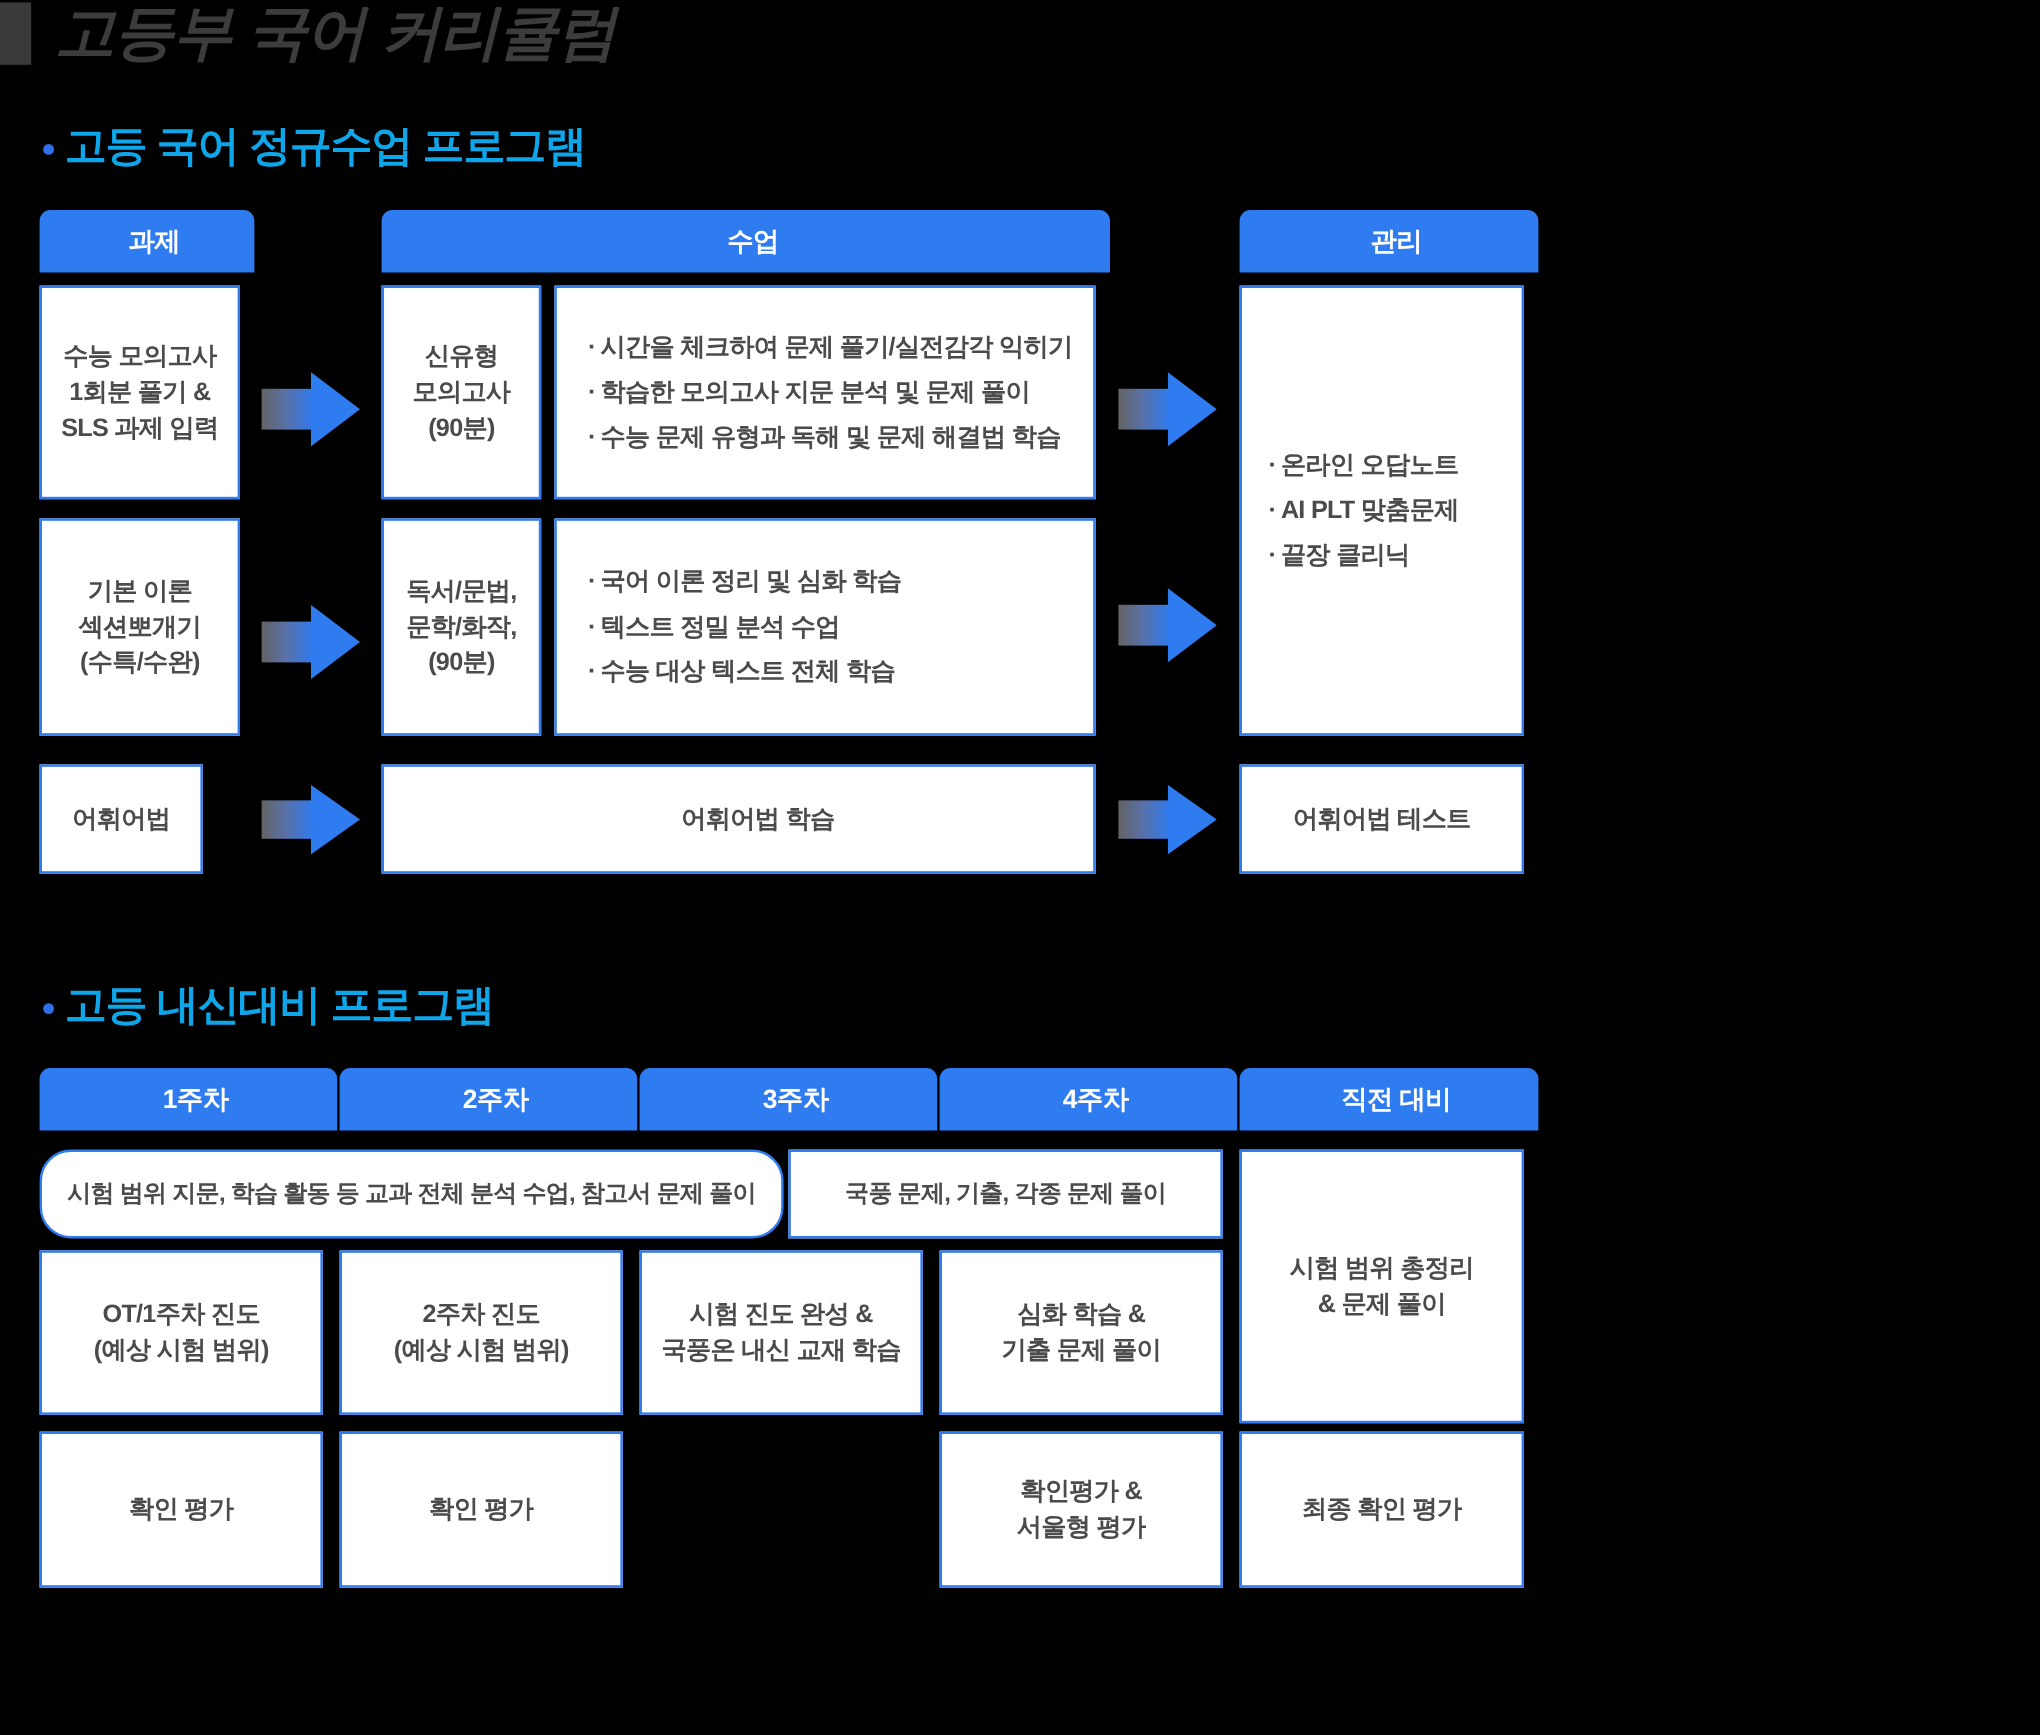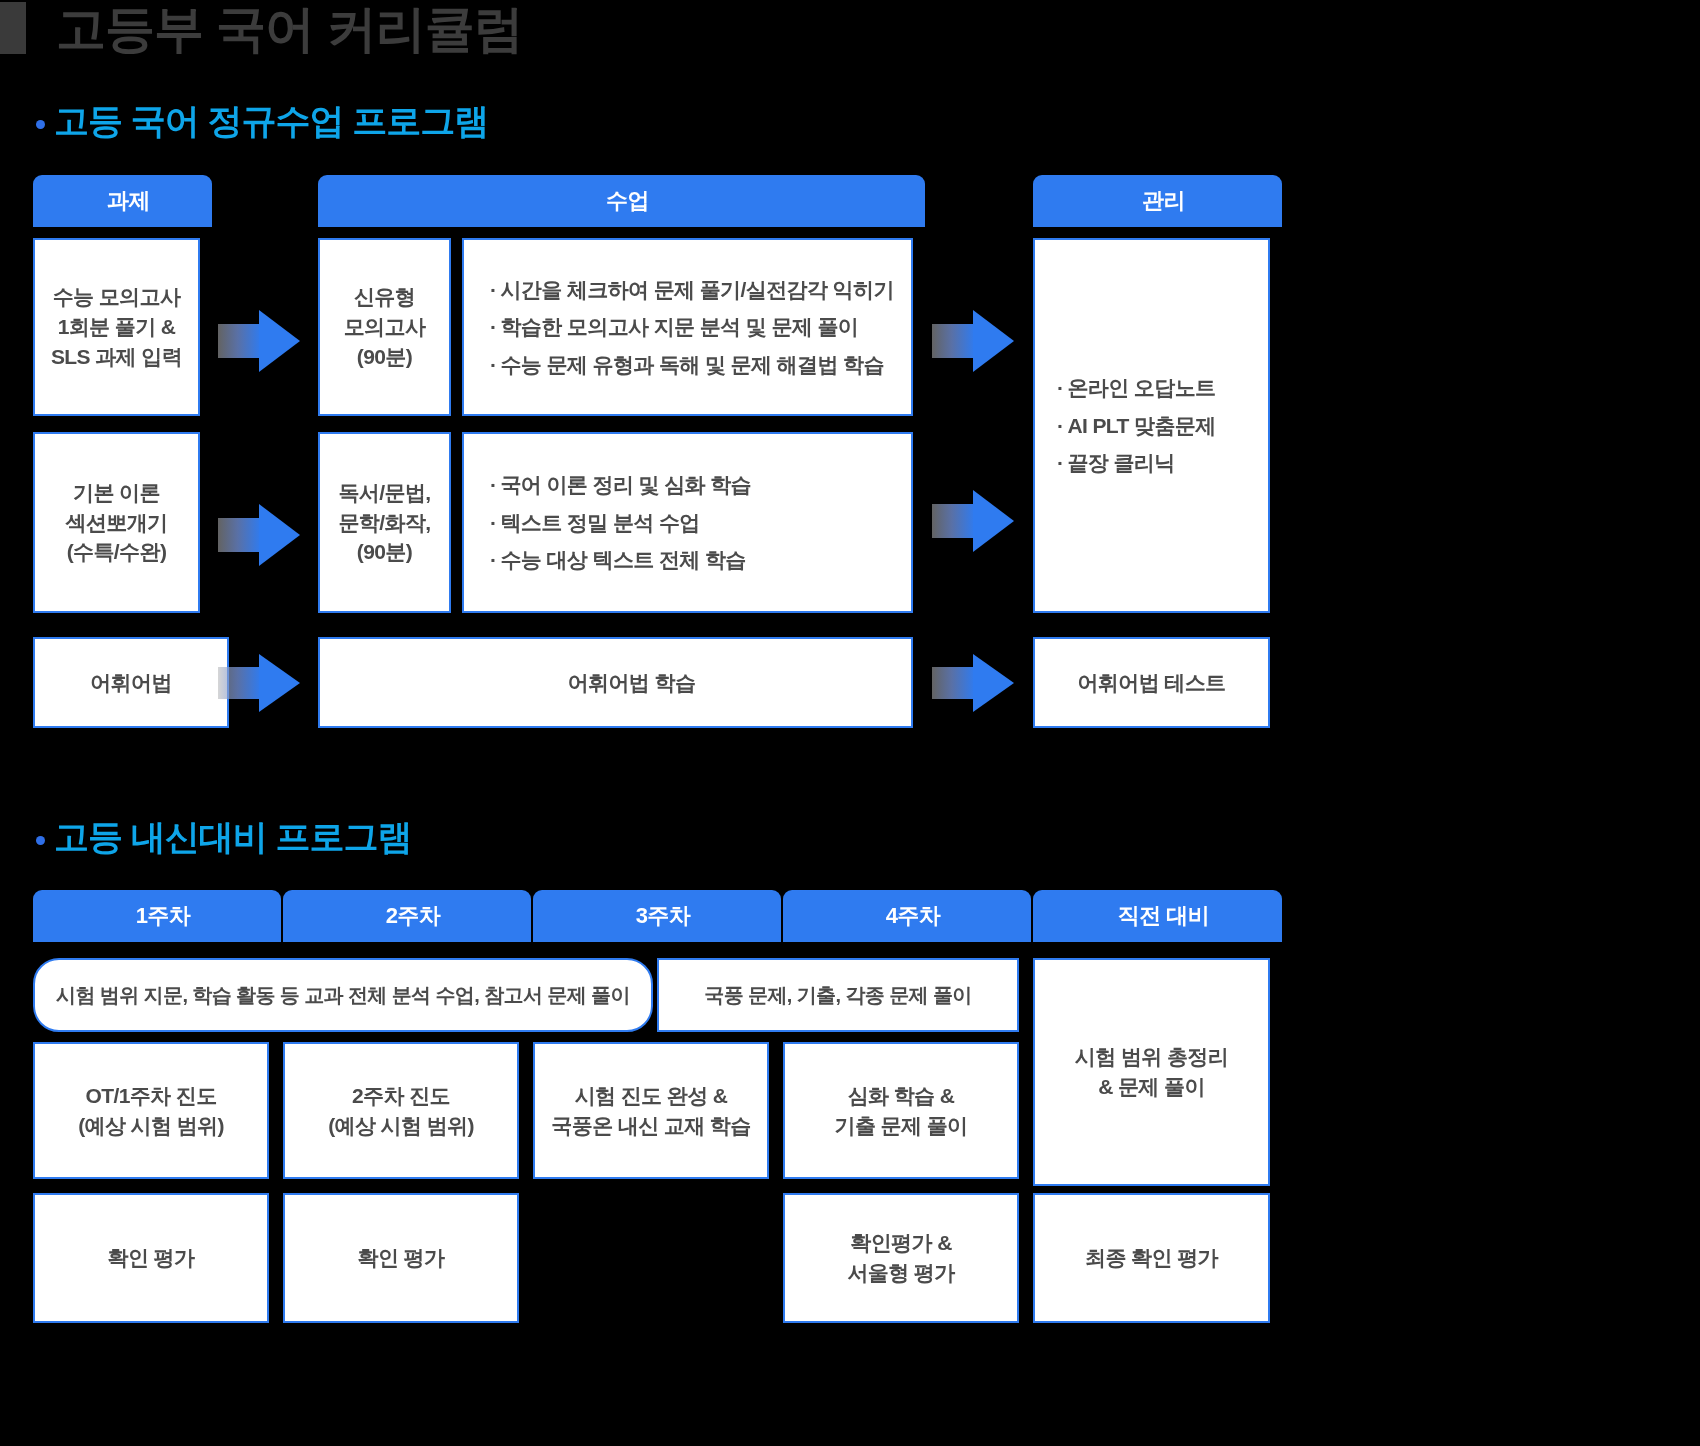--- a/index.html
+++ b/index.html
@@ -8,21 +8,21 @@
     font-family:"Liberation Sans","DejaVu Sans",sans-serif;
     color:#4a4a4a;
     overflow:hidden;
     position:relative;
   }
   .page{position:relative;width:1700px;height:1446px;}
 
   
   .main-title{
     position:absolute;left:0;top:2px;
-    display:flex;align-items:flex-end;gap:30px;
+    display:flex;align-items:flex-start;gap:20px;font-style:italic;
   }
   .title-square{
     width:26px;height:52px;background:#3a3a3a;display:block;
   }
   .title-text{
     font-size:50px;font-weight:bold;color:#3c3c3c;
     letter-spacing:-1px;line-height:1;
   }
 
   
@@ -195,21 +195,21 @@
           <span>수능 대상 텍스트 전체 학습</span>
         </div>
     </div>
   </div>
 
   <div class="arrow" style="left:932px;top:490px;width:82px;height:62px;">
     <span class="tail"></span>
       <span class="head"></span>
   </div>
 
-  <div class="box" style="left:33px;top:637px;width:196px;height:91px;">어휘어법</div>
+  <div class="box" style="left:33px;top:637px;width:136px;height:91px;">어휘어법</div>
 
   <div class="arrow" style="left:218px;top:654px;width:82px;height:58px;">
     <span class="tail"></span>
       <span class="head"></span>
   </div>
 
   <div class="box" style="left:318px;top:637px;width:595px;height:91px;padding-left:32px;">어휘어법 학습</div>
 
   <div class="arrow" style="left:932px;top:654px;width:82px;height:58px;">
     <span class="tail"></span>

